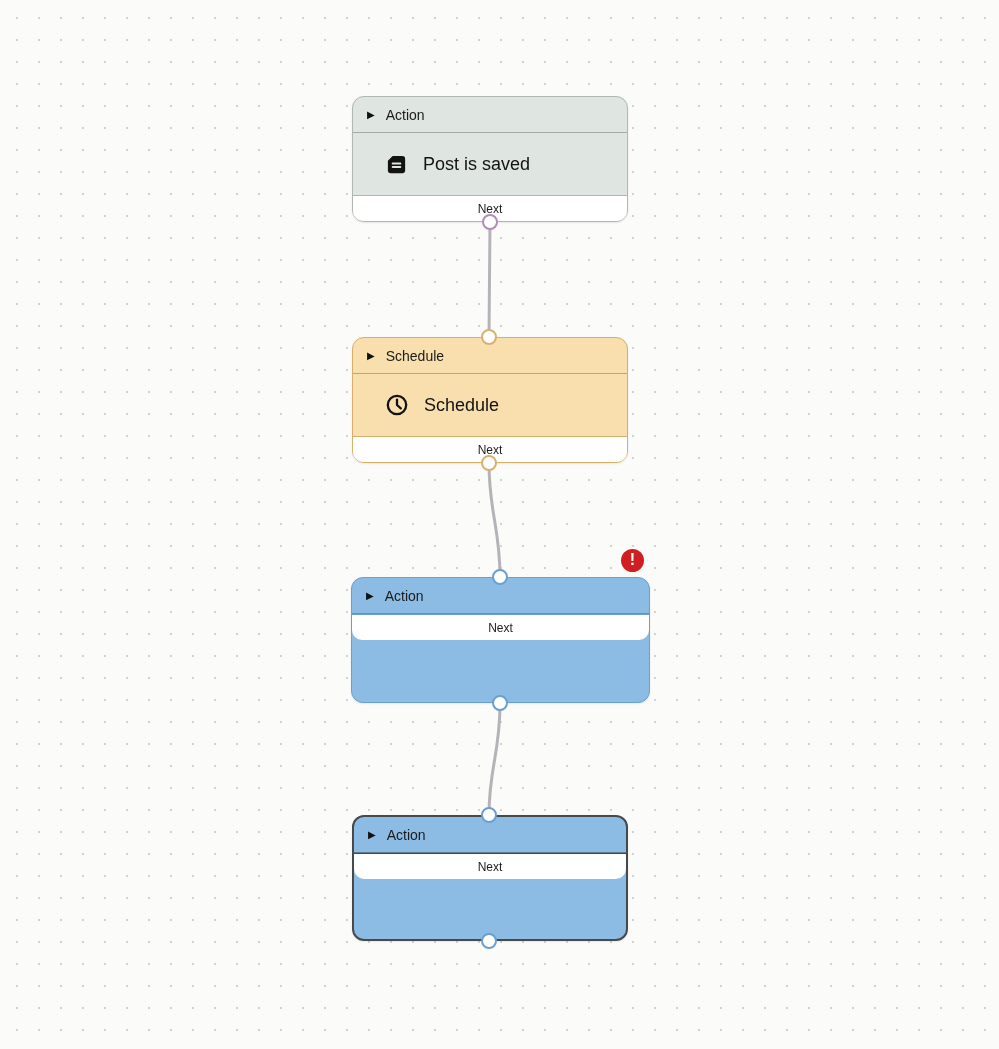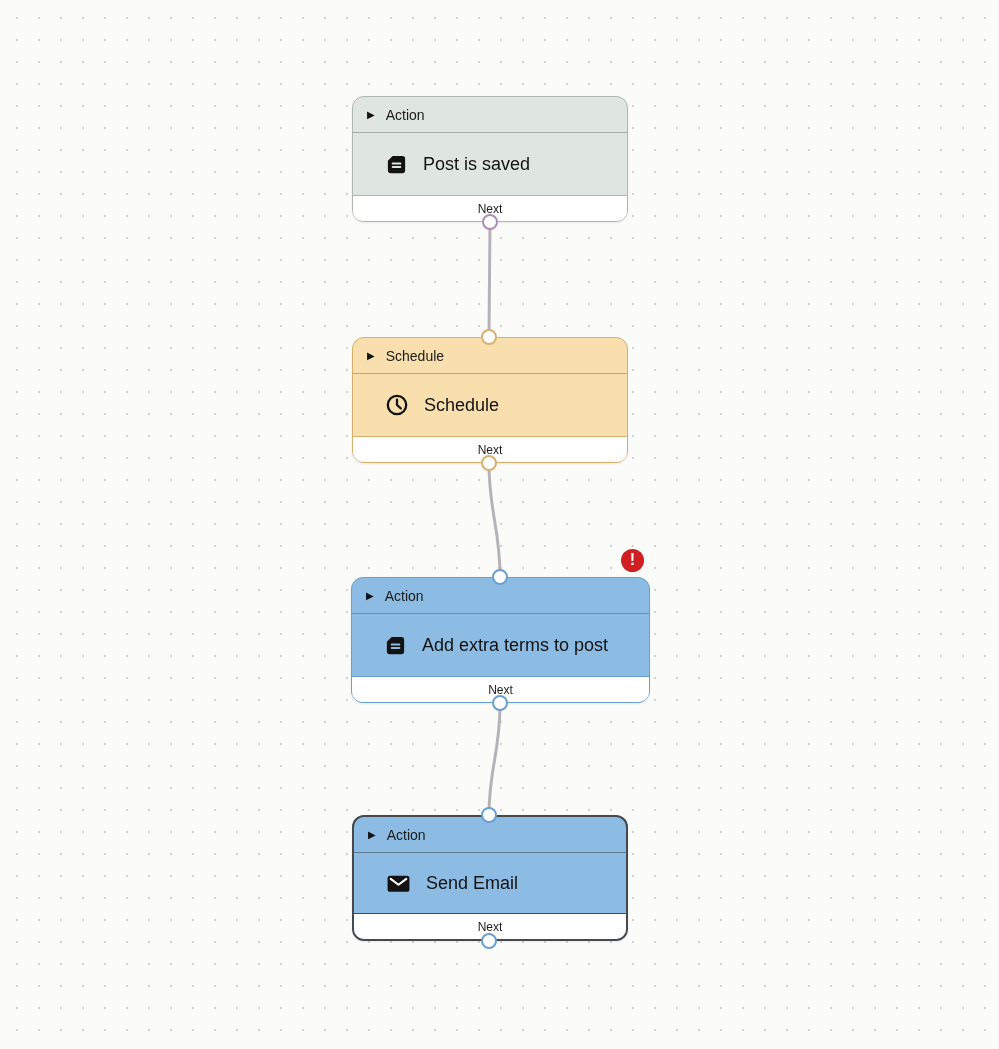--- a/index.html
+++ b/index.html
@@ -182,44 +182,29 @@
     <div class="node-footer">
       <span>Next</span>
     </div>
   </div>
 
   <div class="node action" id="node-add-terms">
     <div class="node-header">
       <span class="disclosure">▶</span>
       <span>Action</span>
     </div>
-    <div class="node-body">
-      <svg width="23" height="23" viewBox="0 0 24 24">
-        <path d="M8 3 H18 Q21 3 21 6 V18 Q21 21 18 21 H6 Q3 21 3 18 V8 Z" fill="#121212"></path>
-        <rect x="7" y="10" width="10" height="2.1" rx="1" fill="#8cbce4"></rect>
-        <rect x="7" y="13.6" width="10" height="2.1" rx="1" fill="#8cbce4"></rect>
-      </svg>
-      <span>Add extra terms to post</span>
-    </div>
     <div class="node-footer">
       <span>Next</span>
     </div>
   </div>
 
   <div class="node action selected" id="node-send-email">
     <div class="node-header">
       <span class="disclosure">▶</span>
       <span>Action</span>
-    </div>
-    <div class="node-body">
-      <svg width="25" height="25" viewBox="0 0 24 24">
-        <rect x="1.5" y="4.5" width="21" height="15.5" rx="2.5" fill="#121212"></rect>
-        <path d="M4.5 7.5 L12 13.2 L19.5 7.5" fill="none" stroke="#ffffff" stroke-width="2" stroke-linecap="round" stroke-linejoin="round"></path>
-      </svg>
-      <span>Send Email</span>
     </div>
     <div class="node-footer">
       <span>Next</span>
     </div>
   </div>
 
   <div class="port purple" style="left:482px; top:214px;"></div>
   <div class="port tan" style="left:481px; top:329px;"></div>
   <div class="port tan" style="left:481px; top:455px;"></div>
   <div class="port blue" style="left:492px; top:569px;"></div>

